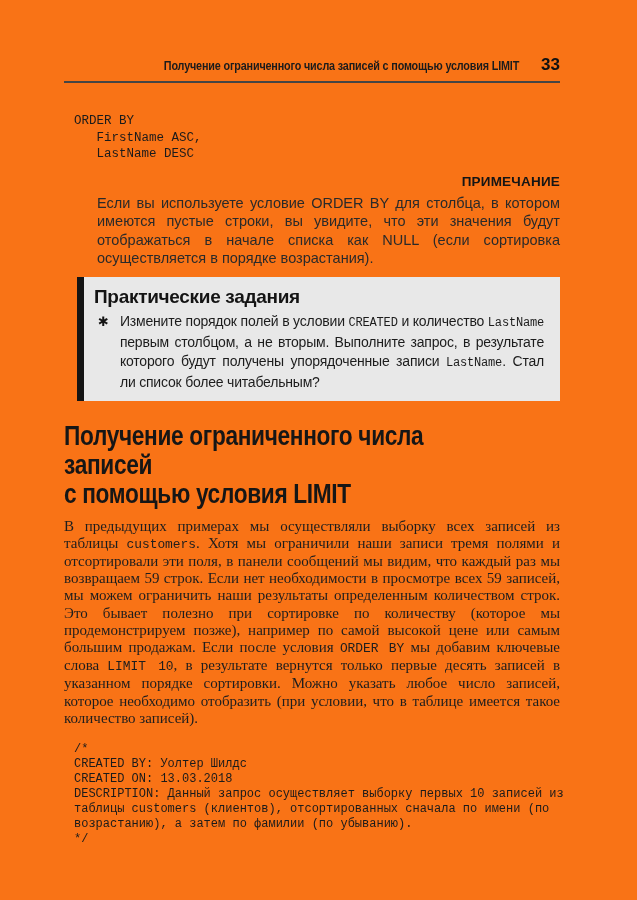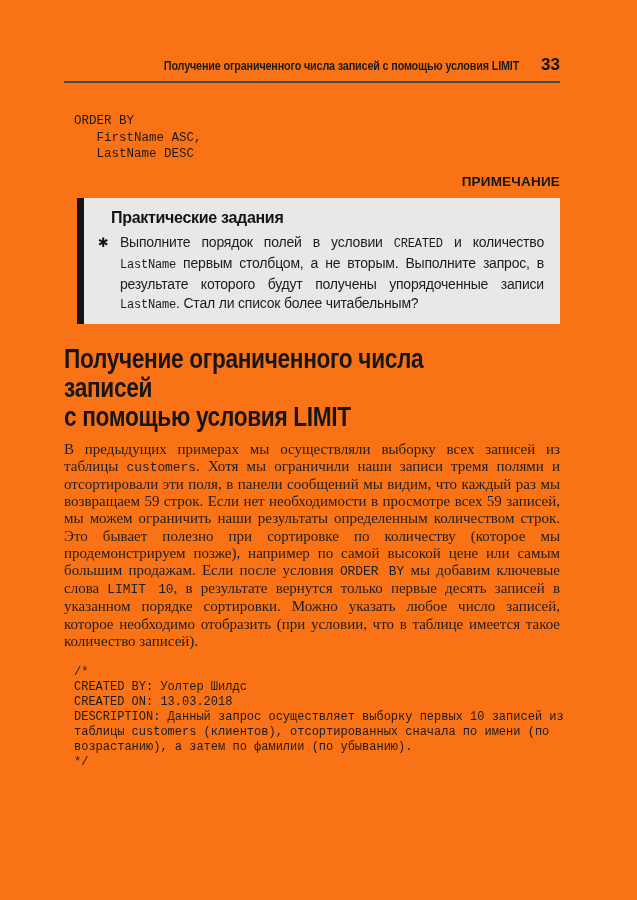--- a/index.html
+++ b/index.html
@@ -58,23 +58,22 @@
   }
 
   
   .task-box {
     margin-top:9px; margin-left:13px;
     border-left:7px solid #141414;
     padding:9px 16px 9px 10px;
   }
   .task-title {
     font-family:"Liberation Sans", sans-serif;
-    font-size:16px; font-weight:bold; line-height:21px; color:#141414;
+    font-size:19px; font-weight:bold; line-height:21px; color:#141414;
     letter-spacing:-0.3px;
-    margin-left:17px;
   }
   .task-item { display:flex; gap:11px; margin-top:5px; }
   .task-bullet {
     font-family:"DejaVu Sans", sans-serif;
     font-size:13px; line-height:19px; color:#141414; flex:0 0 auto; padding-left:4px;
   }
   .task-text {
     margin:0; text-align:justify;
     font-family:"Liberation Sans", sans-serif;
     font-size:14px; line-height:19px; color:#1c1c1c; letter-spacing:-0.2px;
@@ -100,27 +99,28 @@
       <span class="rh-num">33</span>
     </header>
 
     <pre class="code code-top">ORDER BY
    FirstName ASC,
    LastName DESC</pre>
 
 
     <section class="note">
       <div class="note-title">ПРИМЕЧАНИЕ</div>
+      <p class="note-body">Если вы используете условие ORDER BY для столбца, в котором имеются пустые строки, вы увидите, что эти значения будут отображаться в начале списка как NULL (если сортировка осуществляется в порядке возрастания).</p>
     </section>
 
     <aside class="task-box" style="background:#e8e8e8;">
       <div class="task-title">Практические задания</div>
       <div class="task-item">
         <span class="task-bullet">✱</span>
-        <p class="task-text"><span>Выполните порядок полей в условии </span><span class="mono">CREATED</span><span> и количество </span><span class="mono">LastName</span><span> первым столбцом, а не вторым. Выполните запрос, в результате которого будут получены упорядоченные записи </span><span class="mono">LastName</span><span>. Стал ли список более читабельным?</span></p>
+        <p class="task-text"><span>Измените порядок полей в условии </span><span class="mono">CREATED</span><span> и количество </span><span class="mono">LastName</span><span> первым столбцом, а не вторым. Выполните запрос, в результате которого будут получены упорядоченные записи </span><span class="mono">LastName</span><span>. Стал ли список более читабельным?</span></p>
       </div>
     </aside>
 
     <h1 class="section-heading">Получение ограниченного числа записей
 с помощью условия LIMIT</h1>
 
     <p class="body-para para2"><span>В предыдущих примерах мы осуществляли выборку всех записей из таблицы </span><span class="mono">customers</span><span>. Хотя мы ограничили наши записи тремя полями и отсортировали эти поля, в панели сообщений мы видим, что каждый раз мы возвращаем 59 строк. Если нет необходимости в просмотре всех 59 записей, мы можем ограничить наши результаты определенным количеством строк. Это бывает полезно при сортировке по количеству (которое мы продемонстрируем позже), например по самой высокой цене или самым большим продажам. Если после условия </span><span class="mono">ORDER BY</span><span> мы добавим ключевые слова </span><span class="mono">LIMIT 10</span><span>, в результате вернутся только первые десять записей в указанном порядке сортировки. Можно указать любое число записей, которое необходимо отобразить (при условии, что в таблице имеется такое количество записей).</span></p>
 
     <pre class="code code-bottom">/*
 CREATED BY: Уолтер Шилдс

